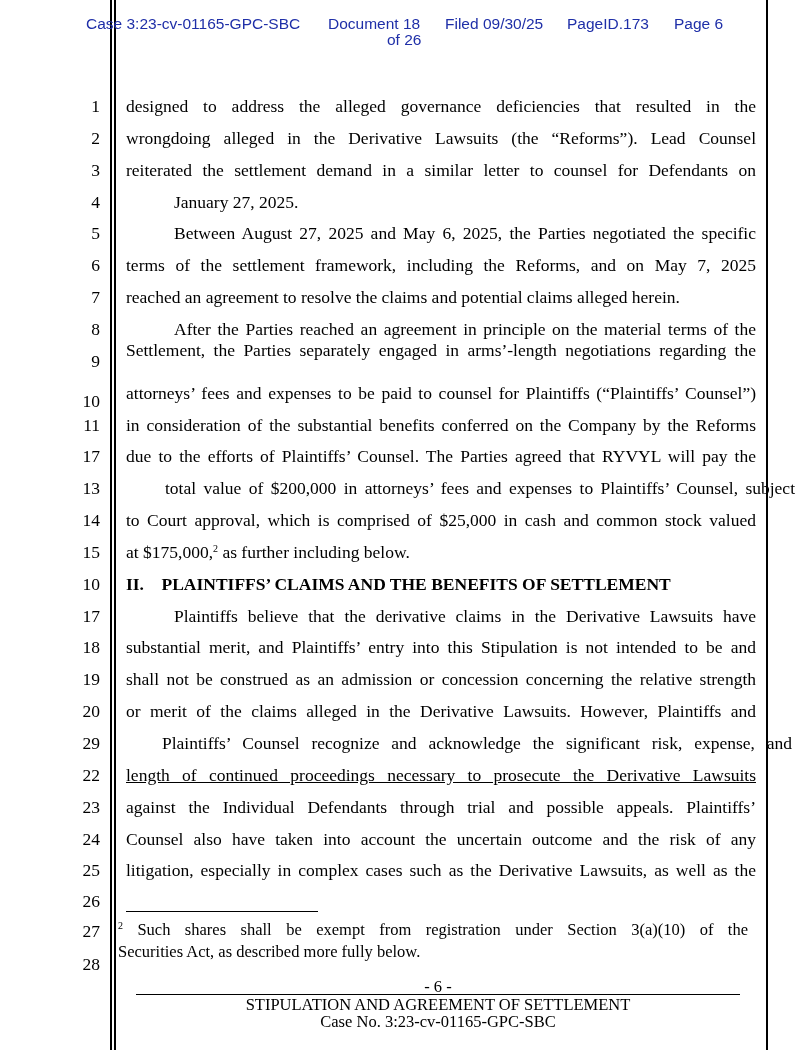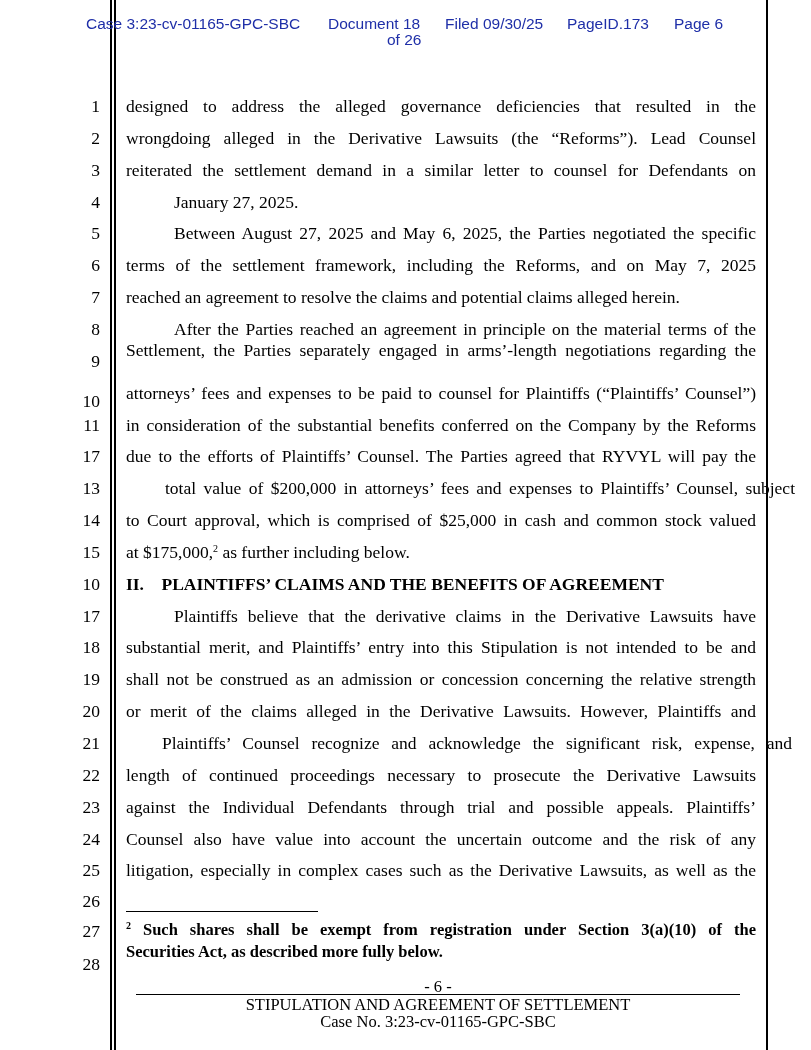--- a/index.html
+++ b/index.html
@@ -6,21 +6,21 @@
   body { width:811px; height:1050px; position:relative; overflow:hidden; font-family:"Liberation Serif", serif; color:#000; }
   .vline { position:absolute; top:0; height:1050px; width:1.6px; background:#000; }
   .header { position:absolute; top:15px; left:86px; width:660px; font-family:"Liberation Sans", sans-serif; font-size:15.5px; color:#1f2fa8; }
   .header span { position:absolute; top:0; white-space:nowrap; }
   .lnum { position:absolute; left:60px; width:40px; text-align:right; font-size:17.5px; }
   .line { position:absolute; left:126px; width:630px; font-size:17.5px; white-space:nowrap; }
   .just { text-align:justify; text-align-last:justify; }
   .ind { padding-left:48px; box-sizing:border-box; }
   .heading { font-weight:bold; }
   .fnrule { position:absolute; left:126px; top:911px; width:192px; height:1px; background:#000; }
-  .fn { position:absolute; left:126px; width:630px; font-size:16.5px; white-space:nowrap;font-weight:bold; }
+  .fn { position:absolute; left:118px; width:630px; font-size:16.5px; white-space:nowrap; }
   .footer-rule { position:absolute; left:136px; top:994px; width:604px; height:1.2px; background:#000; }
   .footer { position:absolute; left:136px; width:604px; text-align:center; font-size:16.5px; }
   sup { font-size:10px; vertical-align:6px; }
 </style>
 </head>
 <body>
 
 <div class="vline" style="left:110px"></div>
 <div class="vline" style="left:114px"></div>
 <div class="vline" style="left:766px"></div>
@@ -48,21 +48,21 @@
     <div class="lnum" style="top: 414.5px;">11</div>
     <div class="lnum" style="top: 446.35px;">17</div>
     <div class="lnum" style="top: 478.2px;">13</div>
     <div class="lnum" style="top: 510.05px;">14</div>
     <div class="lnum" style="top: 541.9px;">15</div>
     <div class="lnum" style="top: 573.75px;">10</div>
     <div class="lnum" style="top: 605.6px;">17</div>
     <div class="lnum" style="top: 637.45px;">18</div>
     <div class="lnum" style="top: 669.3px;">19</div>
     <div class="lnum" style="top: 701.15px;">20</div>
-    <div class="lnum" style="top: 733px;">21</div>
+    <div class="lnum" style="top: 733px;">29</div>
     <div class="lnum" style="top: 764.85px;">22</div>
     <div class="lnum" style="top: 796.7px;">23</div>
     <div class="lnum" style="top: 828.55px;">24</div>
     <div class="lnum" style="top: 860.4px;">25</div>
     <div class="lnum" style="top: 891px;">26</div>
     <div class="lnum" style="top: 921px;">27</div>
     <div class="lnum" style="top: 954px;">28</div>
   </div>
 <div id="body">
     <div class="line just" style="top: 96px;">designed to address the alleged governance deficiencies that resulted in the</div>
@@ -73,29 +73,29 @@
     <div class="line just" style="top: 255.25px;">terms of the settlement framework, including the Reforms, and on May 7, 2025</div>
     <div class="line" style="top: 287.1px;">reached an agreement to resolve the claims and potential claims alleged herein.</div>
     <div class="line ind just" style="top: 318.95px;">After the Parties reached an agreement in principle on the material terms of the</div>
     <div class="line just" style="top: 340px;">Settlement, the Parties separately engaged in arms’-length negotiations regarding the</div>
     <div class="line just" style="top: 382.65px;">attorneys’ fees and expenses to be paid to counsel for Plaintiffs (“Plaintiffs’ Counsel”)</div>
     <div class="line just" style="top: 414.5px;">in consideration of the substantial benefits conferred on the Company by the Reforms</div>
     <div class="line just" style="top: 446.35px;">due to the efforts of Plaintiffs’ Counsel. The Parties agreed that RYVYL will pay the</div>
     <div class="line just" style="top: 478.2px; margin-left: 39px;">total value of $200,000 in attorneys’ fees and expenses to Plaintiffs’ Counsel, subject</div>
     <div class="line just" style="top: 510.05px;">to Court approval, which is comprised of $25,000 in cash and common stock valued</div>
     <div class="line" style="top: 541.9px;"><span>at $175,000,</span><sup>2</sup><span style="white-space: pre;"> as further including below.</span></div>
-    <div class="line heading" style="top: 573.75px;">II. PLAINTIFFS’ CLAIMS AND THE BENEFITS OF AGREEMENT</div>
+    <div class="line heading" style="top: 573.75px;">II. PLAINTIFFS’ CLAIMS AND THE BENEFITS OF SETTLEMENT</div>
     <div class="line ind just" style="top: 605.6px;">Plaintiffs believe that the derivative claims in the Derivative Lawsuits have</div>
     <div class="line just" style="top: 637.45px;">substantial merit, and Plaintiffs’ entry into this Stipulation is not intended to be and</div>
     <div class="line just" style="top: 669.3px;">shall not be construed as an admission or concession concerning the relative strength</div>
     <div class="line just" style="top: 701.15px;">or merit of the claims alleged in the Derivative Lawsuits. However, Plaintiffs and</div>
     <div class="line just" style="top: 733px; margin-left: 36px;">Plaintiffs’ Counsel recognize and acknowledge the significant risk, expense, and</div>
-    <div class="line just" style="top: 764.85px;">length of continued proceedings necessary to prosecute the Derivative Lawsuits</div>
+    <div class="line just" style="top: 764.85px; text-decoration: underline;">length of continued proceedings necessary to prosecute the Derivative Lawsuits</div>
     <div class="line just" style="top: 796.7px;">against the Individual Defendants through trial and possible appeals. Plaintiffs’</div>
-    <div class="line just" style="top: 828.55px;">Counsel also have value into account the uncertain outcome and the risk of any</div>
+    <div class="line just" style="top: 828.55px;">Counsel also have taken into account the uncertain outcome and the risk of any</div>
     <div class="line just" style="top: 860.4px;">litigation, especially in complex cases such as the Derivative Lawsuits, as well as the</div>
   </div>
 
 <div class="fnrule"></div>
 <div class="fn just" style="top:920px"><sup>2</sup><span> Such shares shall be exempt from registration under Section 3(a)(10) of the</span></div>
 <div class="fn" style="top:942px">Securities Act, as described more fully below.</div>
 
 <div class="footer" style="top:977px">- 6 -</div>
 <div class="footer-rule"></div>
 <div class="footer" style="top:995px">STIPULATION AND AGREEMENT OF SETTLEMENT</div>

